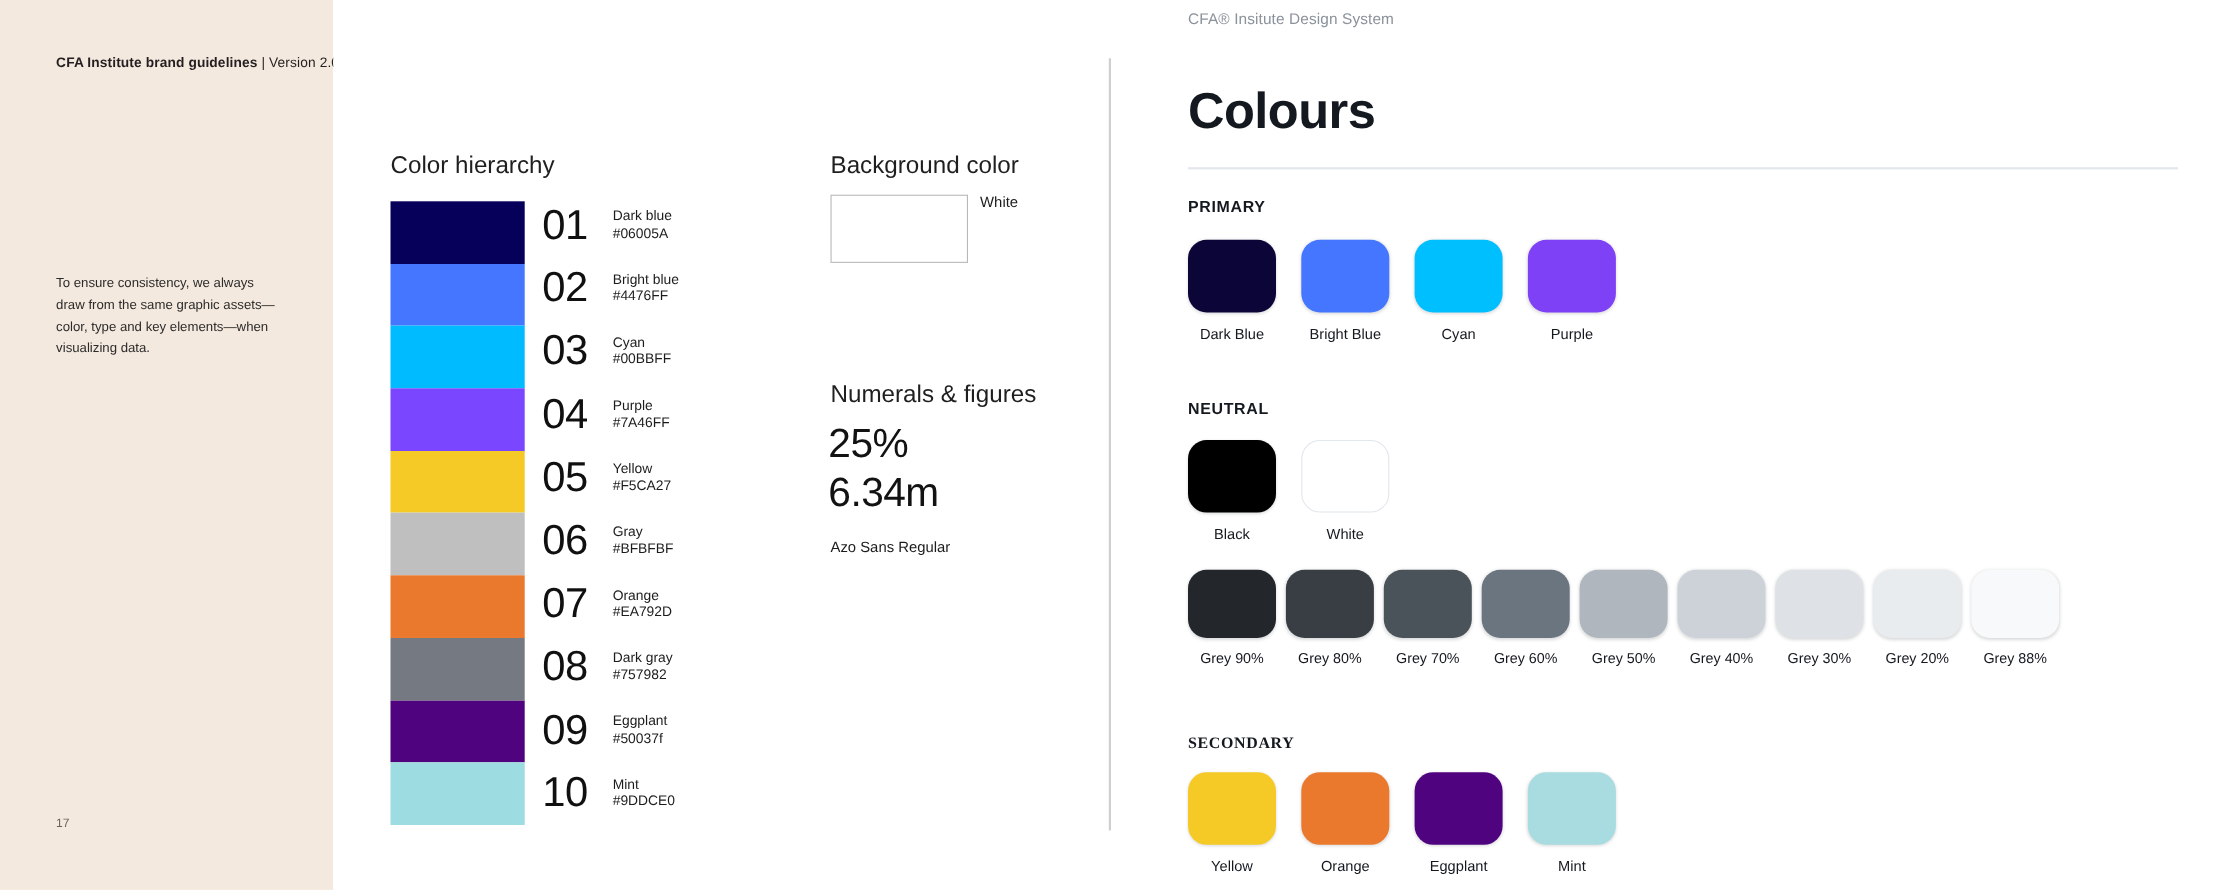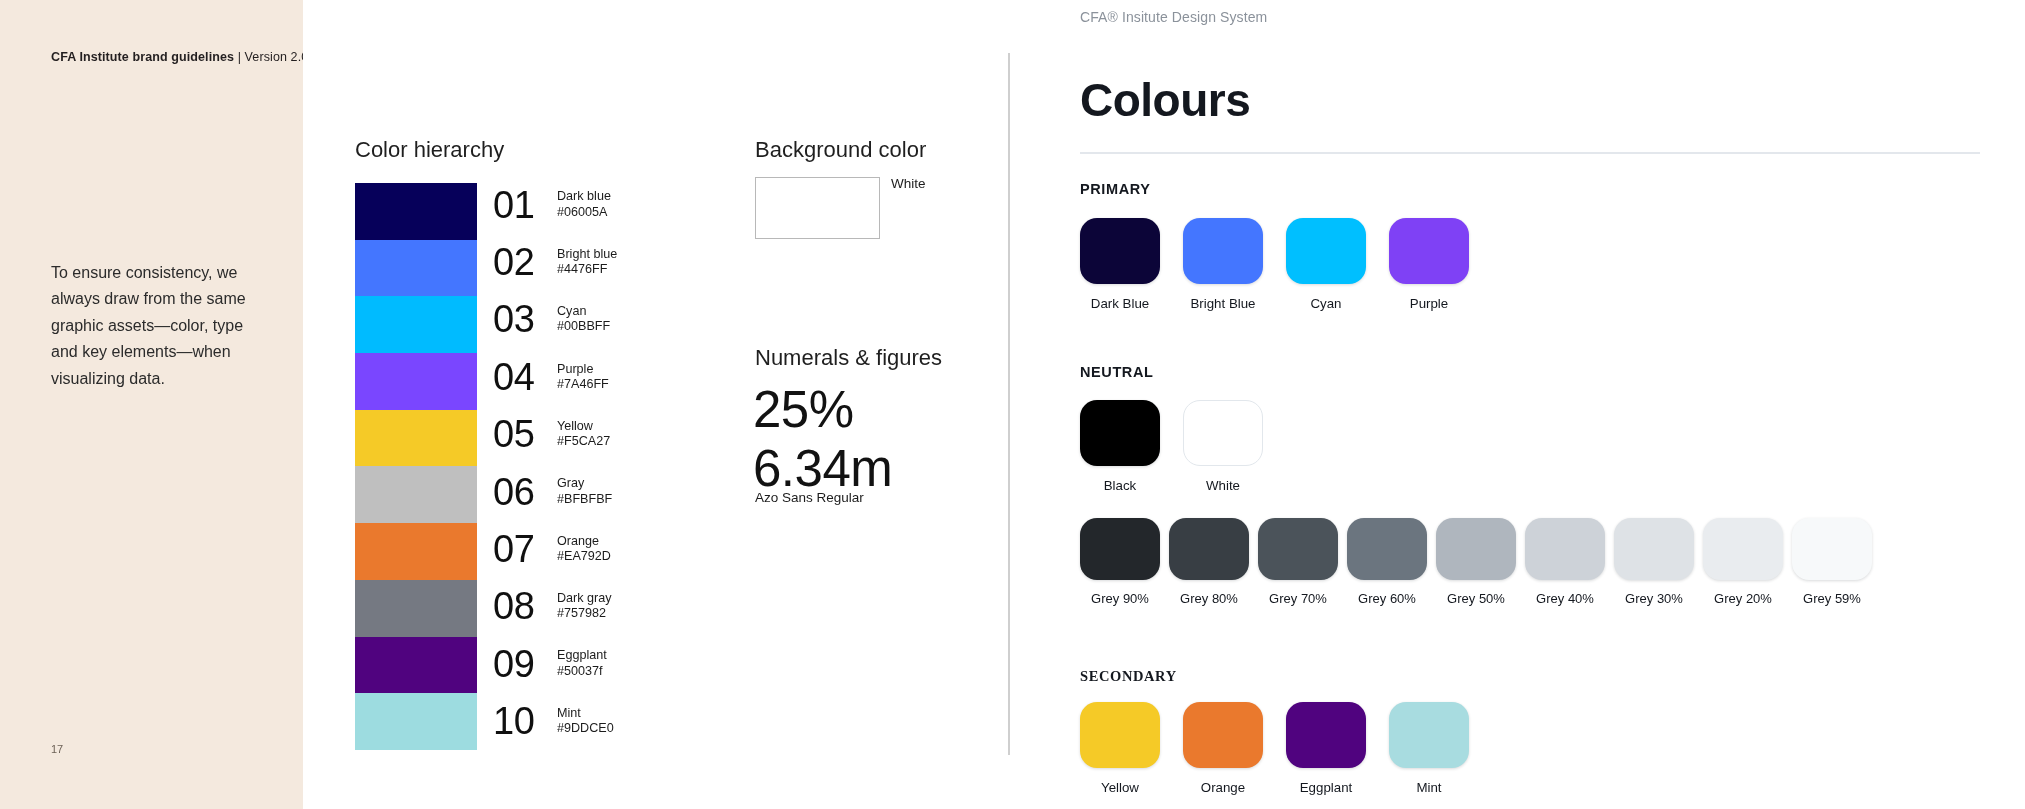--- a/index.html
+++ b/index.html
@@ -22,22 +22,22 @@
     font-size:12.5px; font-weight:700; letter-spacing:.1px; color:#231f20;
     white-space:nowrap;
   }
   #intro-kicker .ver{font-weight:400;}
   #intro-title{
     position:absolute; left:51px; top:133px; width:230px;
     font-family:"Liberation Serif", serif;
     font-size:28px; line-height:1.24; font-weight:400; color:#1c1c1c;
   }
   #intro-body{
-    position:absolute; left:51px; top:217px; width:205px;
-    font-size:16px; line-height:1.65; color:#2b2b2b;margin-top:43px;
+    position:absolute; left:51px; top:205px; width:205px;
+    font-size:12px; line-height:1.65; color:#2b2b2b;margin-top:43px;
   }
   #page-number{
     position:absolute; left:51px; top:743px;
     font-size:11px; color:#6c6257;
   }
 
   
   #specimen{position:absolute; left:303px; top:0; width:705px; height:809px; background:#fff;}
 
   .spec-heading{
@@ -68,21 +68,21 @@
     position:absolute; left:452px; top:177px; width:125px; height:62px;
     background:#ffffff; border:1px solid #b8b8b8; box-sizing:border-box;
   }
   #bg-swatch-label{
     position:absolute; left:588px; top:176px; font-size:13.5px; color:#1c1c1c;
   }
 
   
   #numeral-lines{
     position:absolute; left:450px; top:384px;
-    font-size:51px; font-weight:300; line-height:1.0; color:#121212; letter-spacing:-0.5px;
+    font-size:37px; font-weight:300; line-height:1.0; color:#121212; letter-spacing:-0.5px;
   }
   #numeral-lines div{margin-bottom:8px;}
   #numeral-font{
     position:absolute; left:452px; top:490px;
     font-size:13.5px; color:#1c1c1c;
   }
 
   
   #vertical-divider{
     position:absolute; left:1008px; top:53px; width:1.5px; height:702px;
@@ -288,21 +288,21 @@
       <div class="chip">
         <div class="sw" style="background: rgb(222, 226, 230);"></div>
         <div class="cap">Grey 30%</div>
       </div>
       <div class="chip">
         <div class="sw" style="background: rgb(233, 236, 239);"></div>
         <div class="cap">Grey 20%</div>
       </div>
       <div class="chip">
         <div class="sw" style="background: rgb(247, 249, 250);"></div>
-        <div class="cap">Grey 59%</div>
+        <div class="cap">Grey 88%</div>
       </div>
     </div>
 
   <div class="ds-section-title" id="secondary-title">SECONDARY</div>
   <div class="chip-row" id="secondary-row">
       <div class="chip">
         <div class="sw" style="background: rgb(245, 202, 39);"></div>
         <div class="cap">Yellow</div>
       </div>
       <div class="chip">

